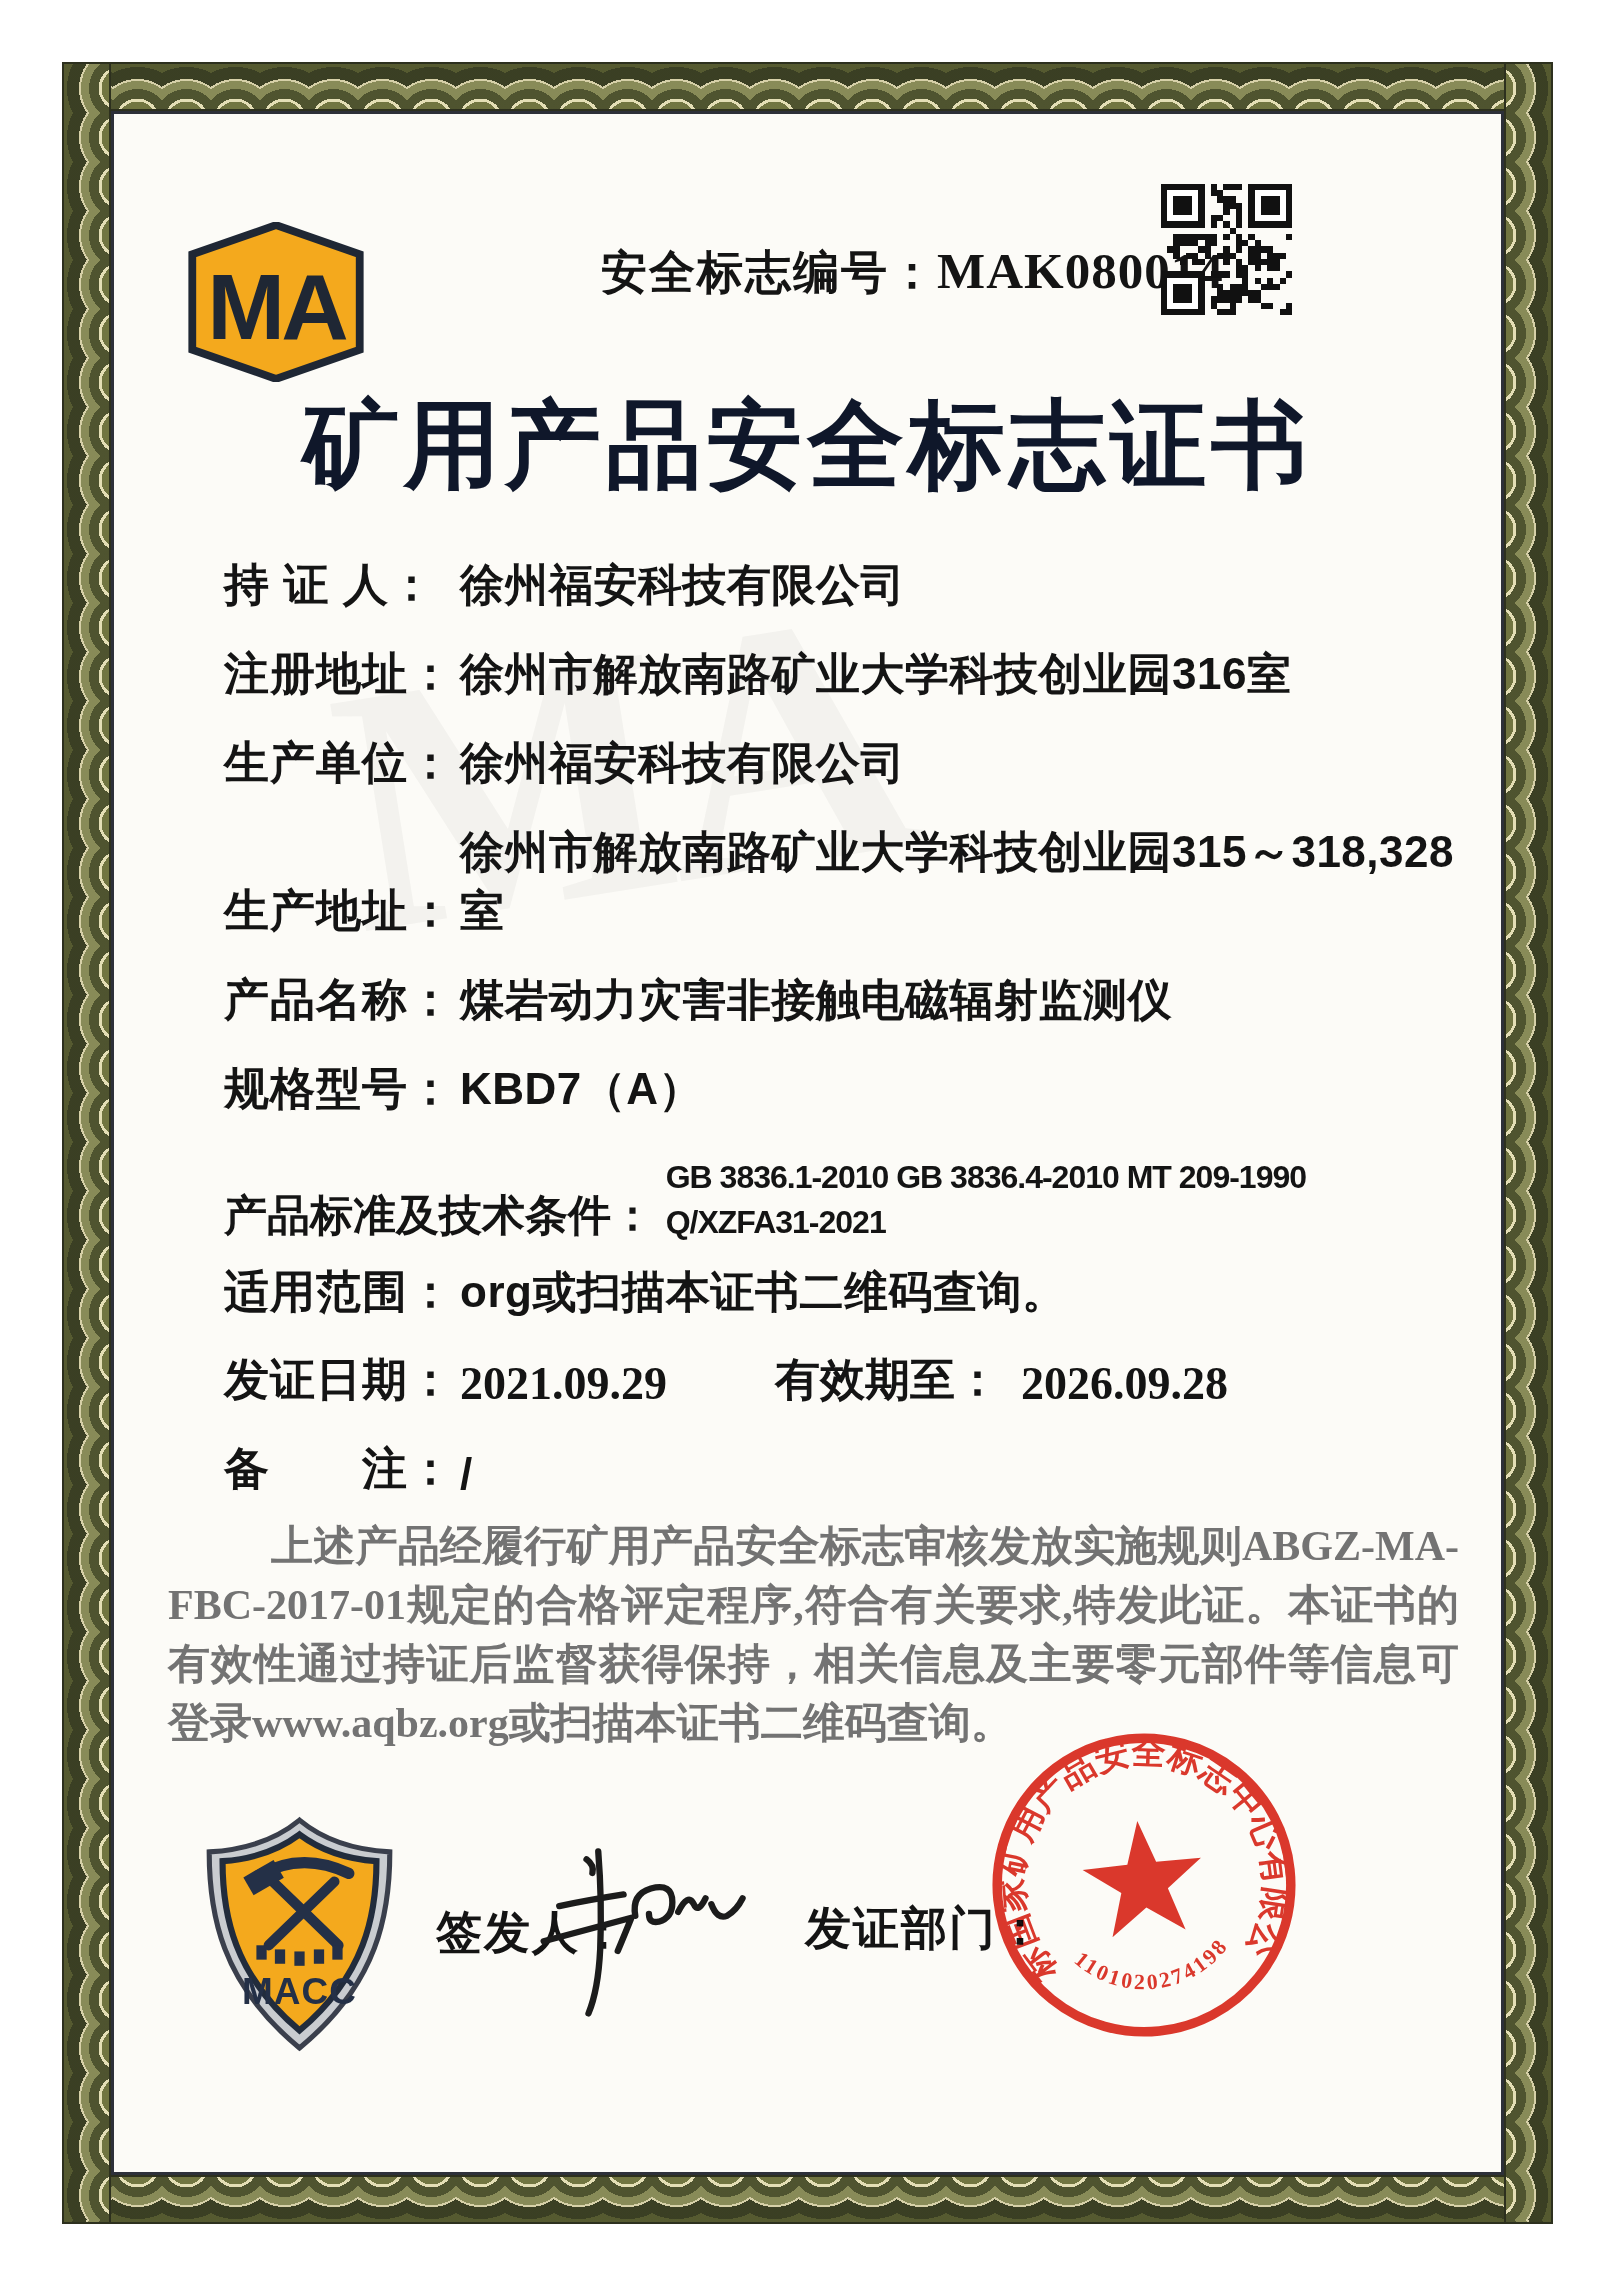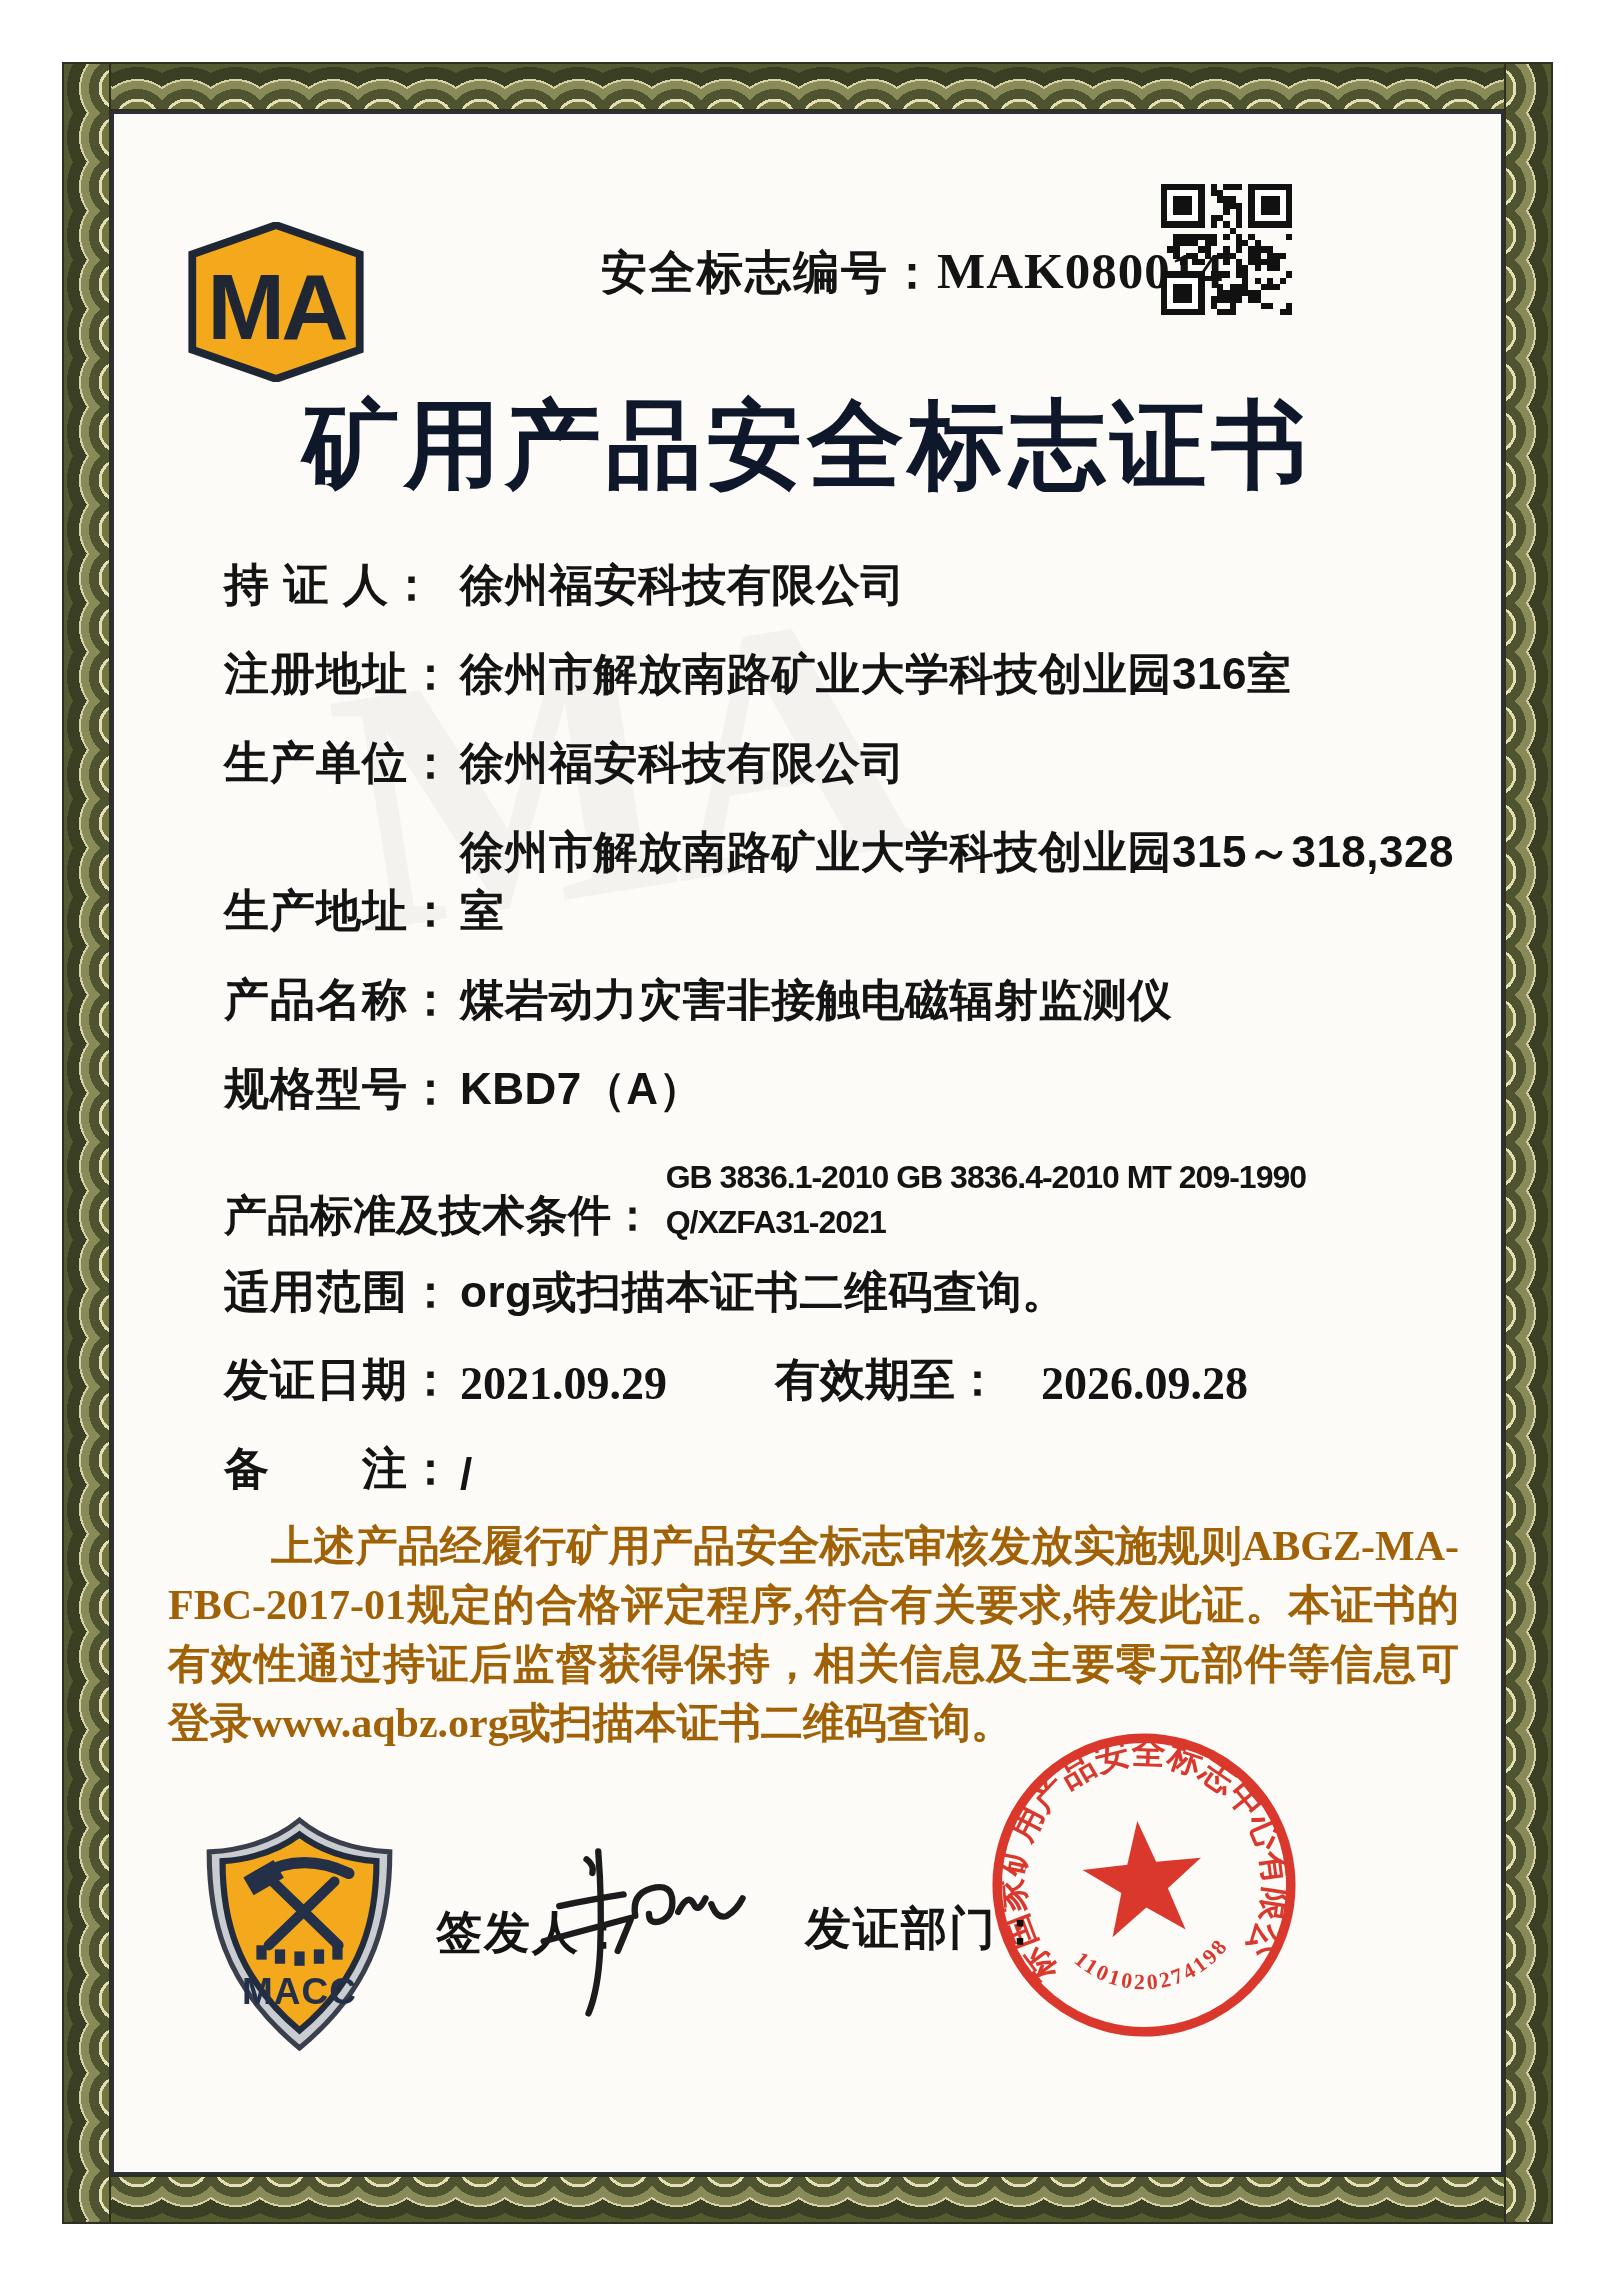--- a/index.html
+++ b/index.html
@@ -53,28 +53,28 @@
   
   .fields{position:absolute;left:224px;top:554px;width:1237px;}
   .frow{display:flex;margin-bottom:28px;min-height:56px;align-items:flex-end;}
   .frow .lab{flex:none;width:236px;font-size:45px;font-weight:bold;white-space:pre;letter-spacing:1px;}
   .frow .val{flex:1;font-size:44px;font-weight:bold;padding-top:2px;letter-spacing:0.5px;}
   .frow.std .lab{width:auto;margin-right:11.7px;font-size:43px;letter-spacing:0;}
   .frow.std .val{font-size:32px;line-height:45px;letter-spacing:-1px;padding-top:7.8px;}
   .frow.std{margin-bottom:16.6px;margin-top:8px;}
   .dval{font-family:"Liberation Serif","DejaVu Serif",serif;font-size:46px;font-weight:bold;padding-top:2px;}
   .dlab2{flex:none;font-size:45px;font-weight:bold;margin-left:108px;white-space:pre;}
-  .dval2{margin-left:41px;}
+  .dval2{margin-left:21px;}
   .frow.remark{margin-top:29px;}
 
   
   .statement{position:absolute;left:168px;top:1517px;width:1291px;
     font-family:"Liberation Serif","DejaVu Serif",serif;
     font-size:42px;font-weight:bold;line-height:59px;text-align:justify;
-    text-indent:103px;color:#a16207;}
+    text-indent:103px;color:#737373;}
 
   
   .macc-logo{position:absolute;left:193px;top:1816px;width:213px;height:236px;}
   .signer-label{position:absolute;left:436px;top:1902px;font-size:46px;font-weight:bold;letter-spacing:2px;}
   .signature{position:absolute;left:530px;top:1822px;width:234px;height:215px;}
   .issuer-label{position:absolute;left:805px;top:1898px;font-size:46px;font-weight:bold;letter-spacing:2px;}
   .seal{position:absolute;left:983px;top:1724px;width:322px;height:322px;
     transform:rotate(-6deg);opacity:.93;mix-blend-mode:multiply;}
 </style>
 </head>

